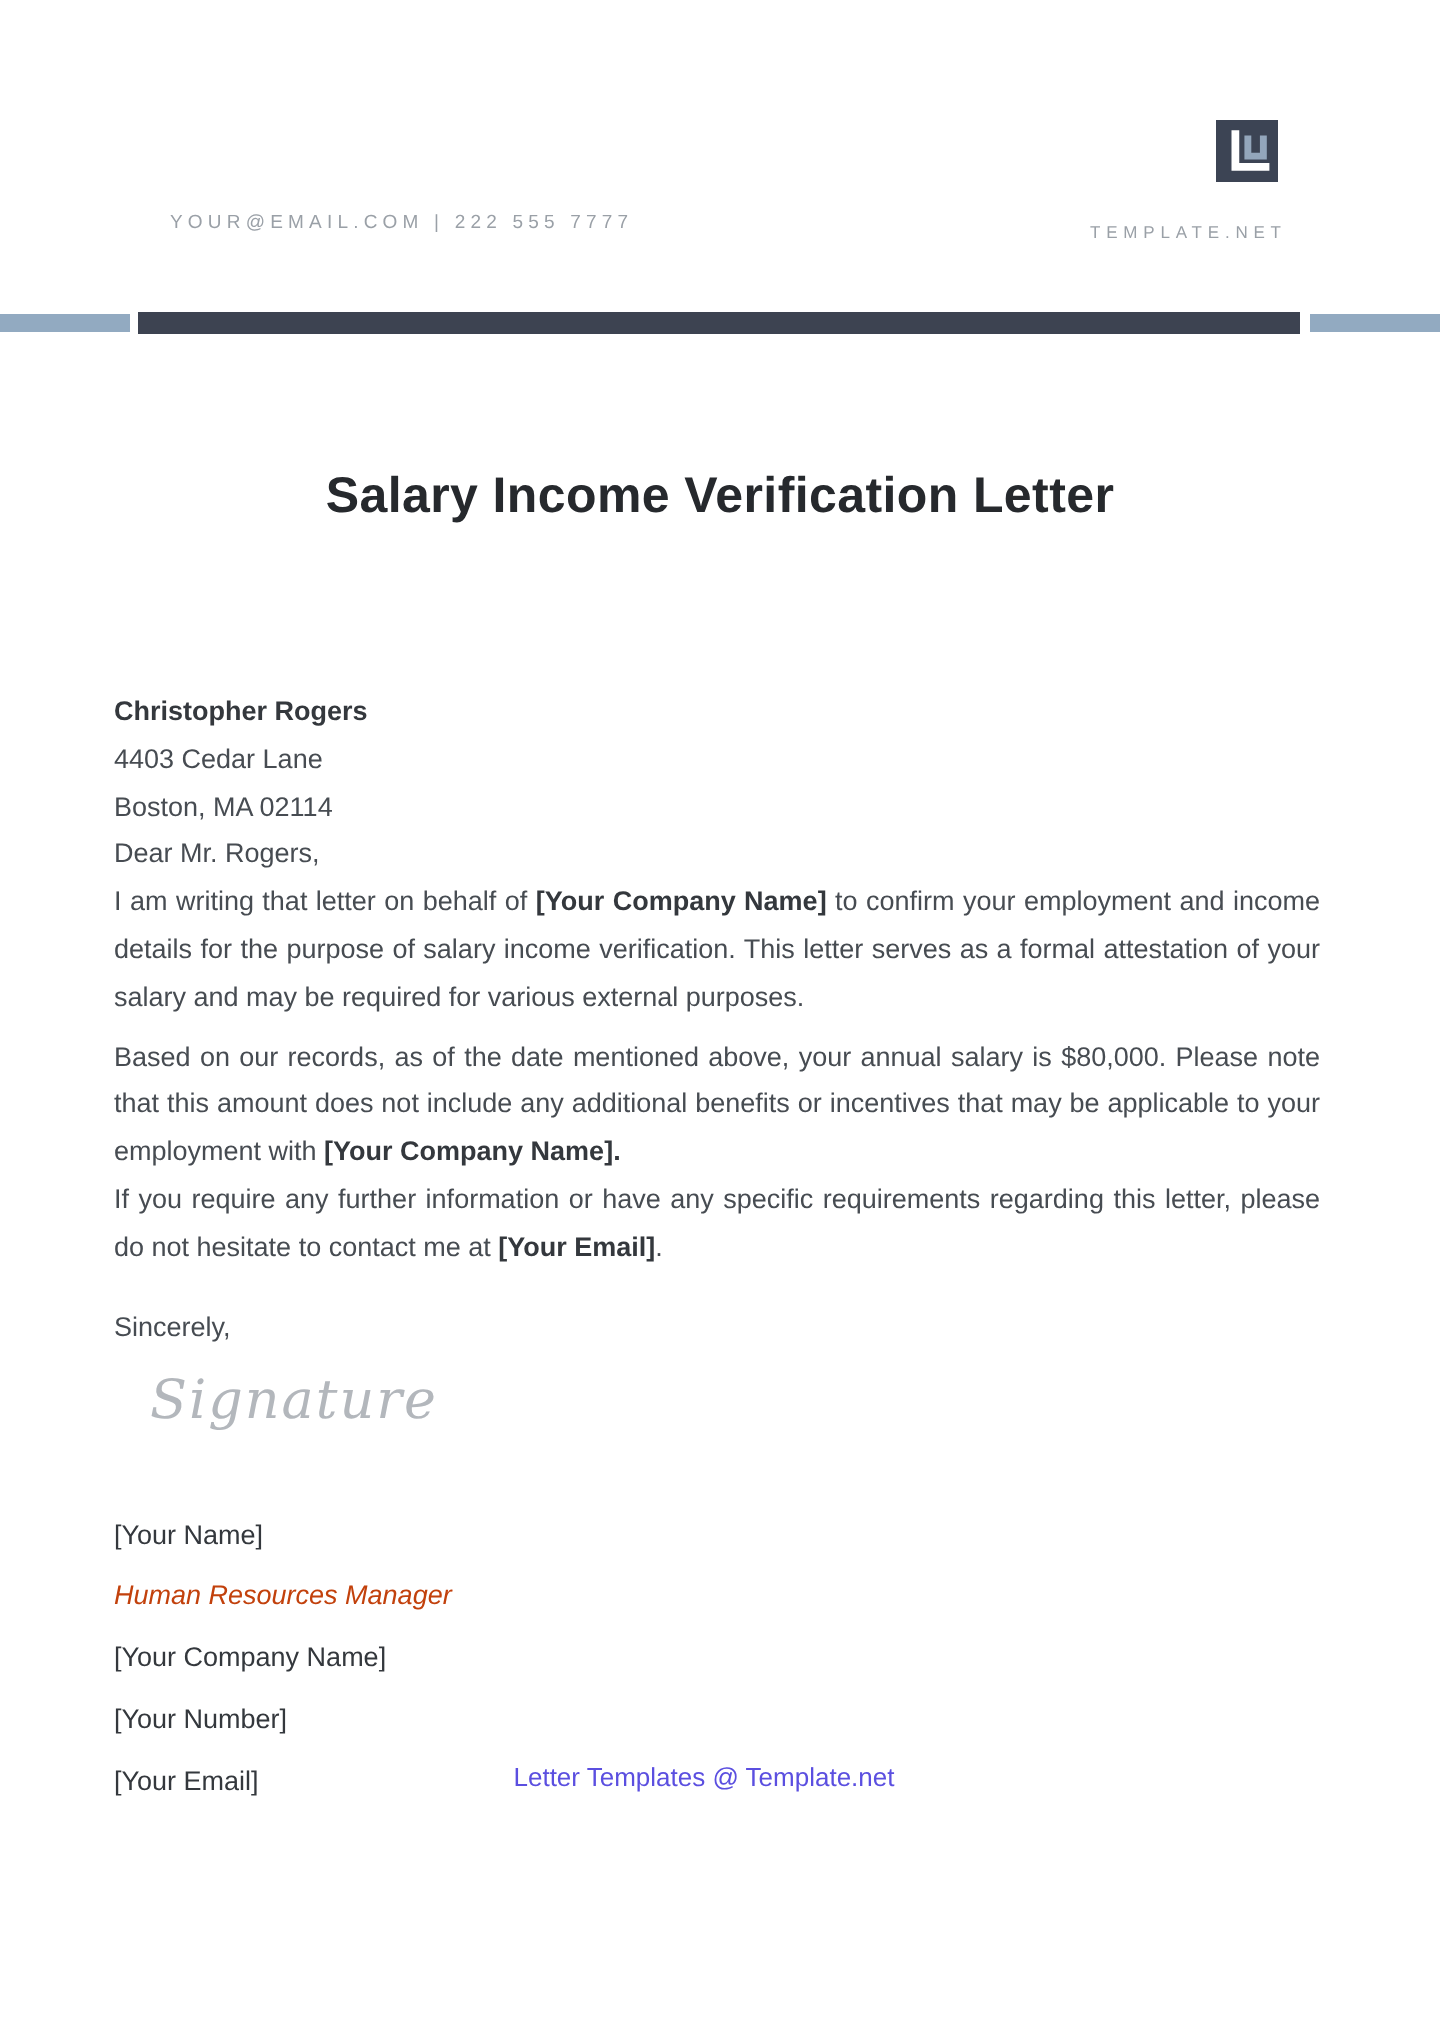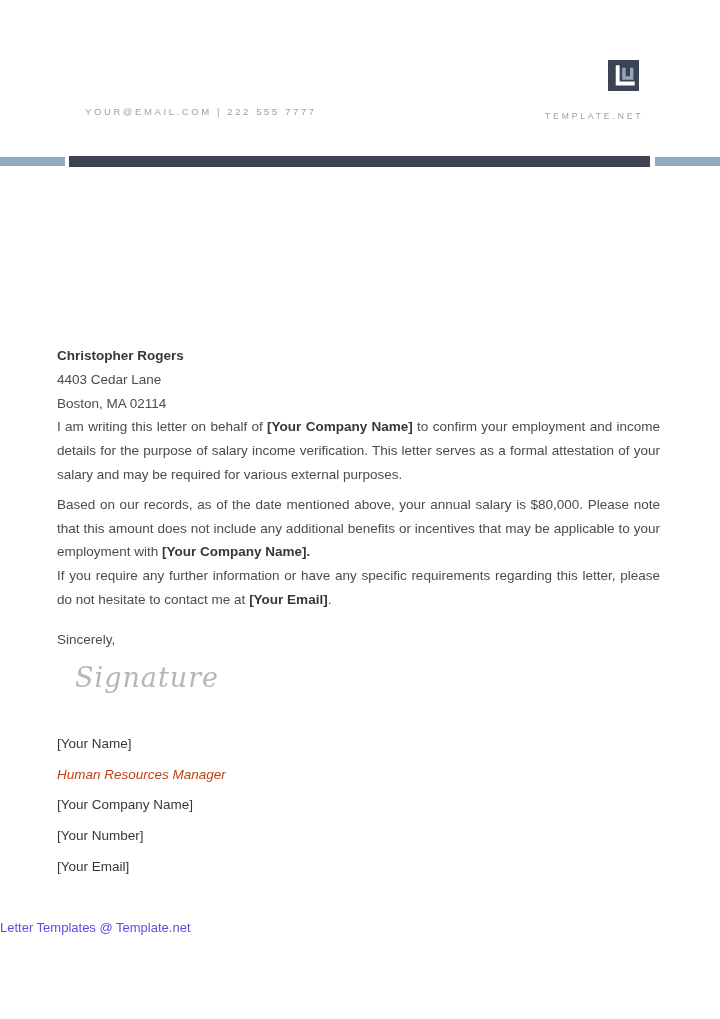--- a/index.html
+++ b/index.html
@@ -48,21 +48,21 @@
     margin-top:14px; height:42px;
     font-family:"DejaVu Serif", serif; font-style:italic;
     font-size:27px; color:#b3b7bc; letter-spacing:1px;
     padding-left:18px;
   }
   .sender-block { margin-top:21px; }
   .sender-block .s-line { height:30.7px; display:flex; align-items:center; }
   .s-name, .s-company, .s-number, .s-email { font-weight:normal; color:#34383d; }
   .s-role { font-style:italic; color:#c2410c; }
   
-  .footer-link-wrap { position:absolute; top:880px; left:0; width:704px; text-align:left;margin-top:38px; }
+  .footer-link-wrap { position:absolute; top:880px; left:0; width:704px; text-align:center; }
   .footer-link { font-size:13px; color:#5b4fe0; text-decoration:none; }
 </style>
 </head>
 <body>
 
 <div class="page">
 
   <div class="contact-line">YOUR@EMAIL.COM | 222 555 7777</div>
 
   <div class="logo-box">
@@ -73,27 +73,29 @@
     </svg>
   </div>
   <div class="brand-text">TEMPLATE.NET</div>
 
   <div class="divider">
     <div class="seg-light seg-left"></div>
     <div class="seg-dark"></div>
     <div class="seg-light seg-right"></div>
   </div>
 
+  <div class="doc-title">Salary Income Verification Letter</div>
 
   <div class="letter">
     <div class="line bold-line">Christopher Rogers</div>
     <div class="line">4403 Cedar Lane</div>
     <div class="line">Boston, MA 02114</div>
+    <div class="line">Dear Mr. Rogers,</div>
 
-    <p><span>I am writing this letter on behalf of </span><span class="b">[Your Company Name]</span><span> to confirm your employment and income details for the purpose of salary income verification. This letter serves as a formal attestation of your salary and may be required for various external purposes.</span></p>
+    <p><span>I am writing that letter on behalf of </span><span class="b">[Your Company Name]</span><span> to confirm your employment and income details for the purpose of salary income verification. This letter serves as a formal attestation of your salary and may be required for various external purposes.</span></p>
     <p class="gap"><span>Based on our records, as of the date mentioned above, your annual salary is $80,000. Please note that this amount does not include any additional benefits or incentives that may be applicable to your employment with </span><span class="b">[Your Company Name].</span></p>
     <p><span>If you require any further information or have any specific requirements regarding this letter, please do not hesitate to contact me at </span><span class="b">[Your Email]</span><span>.</span></p>
 
     <div class="line closing">Sincerely,</div>
 
     <div class="signature-script">Signature</div>
 
     <div class="sender-block">
       <div class="s-line s-name">[Your Name]</div>
       <div class="s-line s-role">Human Resources Manager</div>

